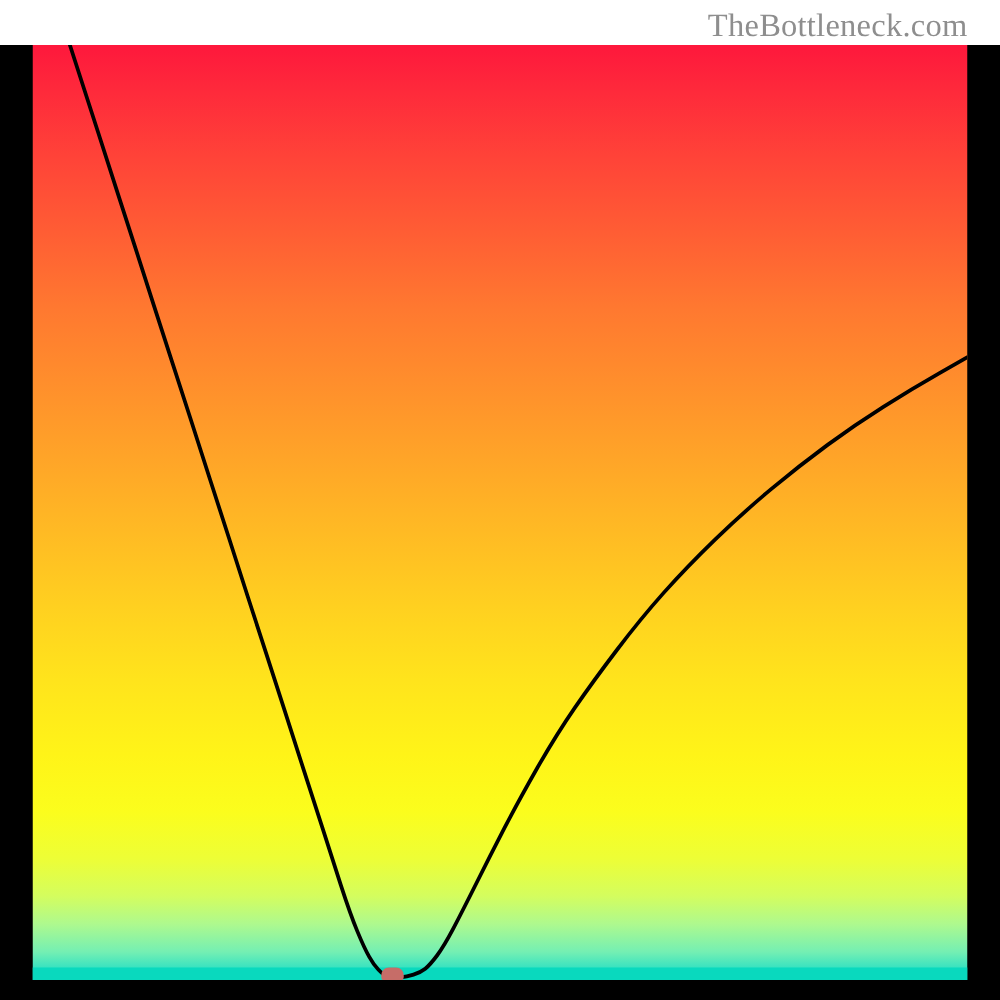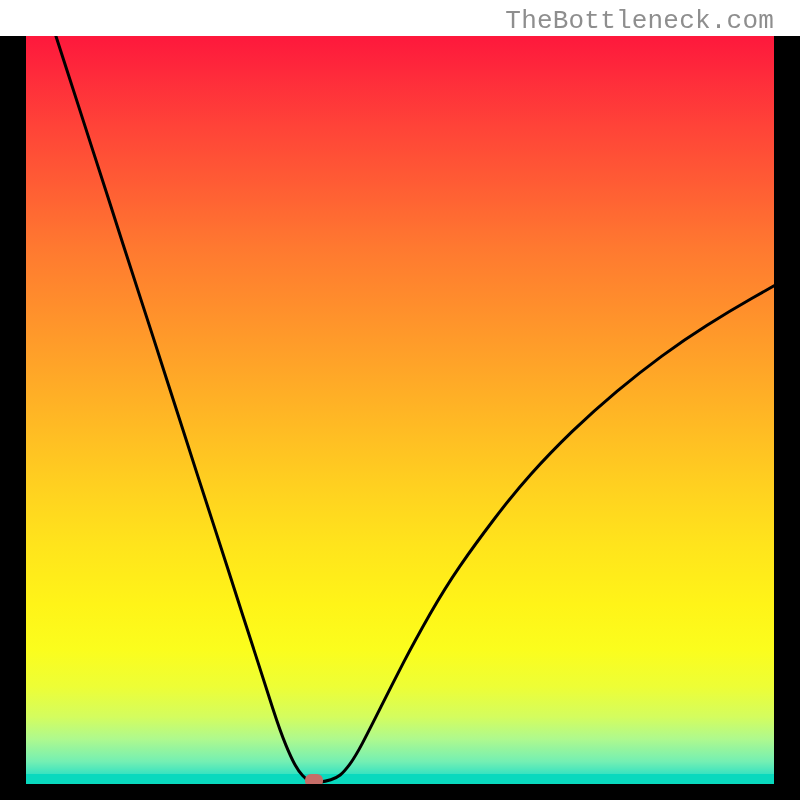--- a/index.html
+++ b/index.html
@@ -20,21 +20,21 @@
   .frame-top {
     position: absolute;
     top: 0; left: 0;
     width: 800px; height: 36px;
     background: #fff;
   }
   .watermark {
     position: absolute;
     top: 6px;
     right: 26px;
-    font-family: Liberation Mono, monospace;
+    font-family: Liberation Serif, serif;
     font-size: 26px;
     color: #8e8e8e;
     letter-spacing: 0.2px;
     user-select: none;
   }
   .plot-area {
     position: absolute;
     left: 26px;
     top: 36px;
     width: 748px;

